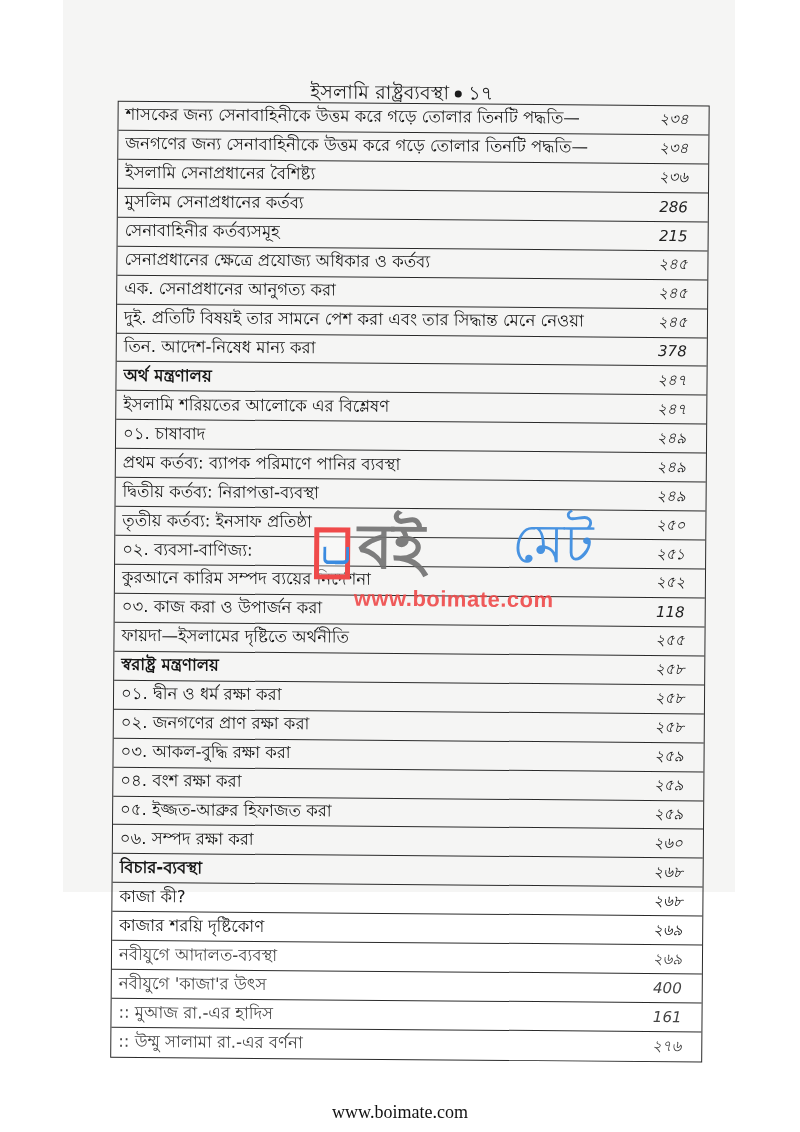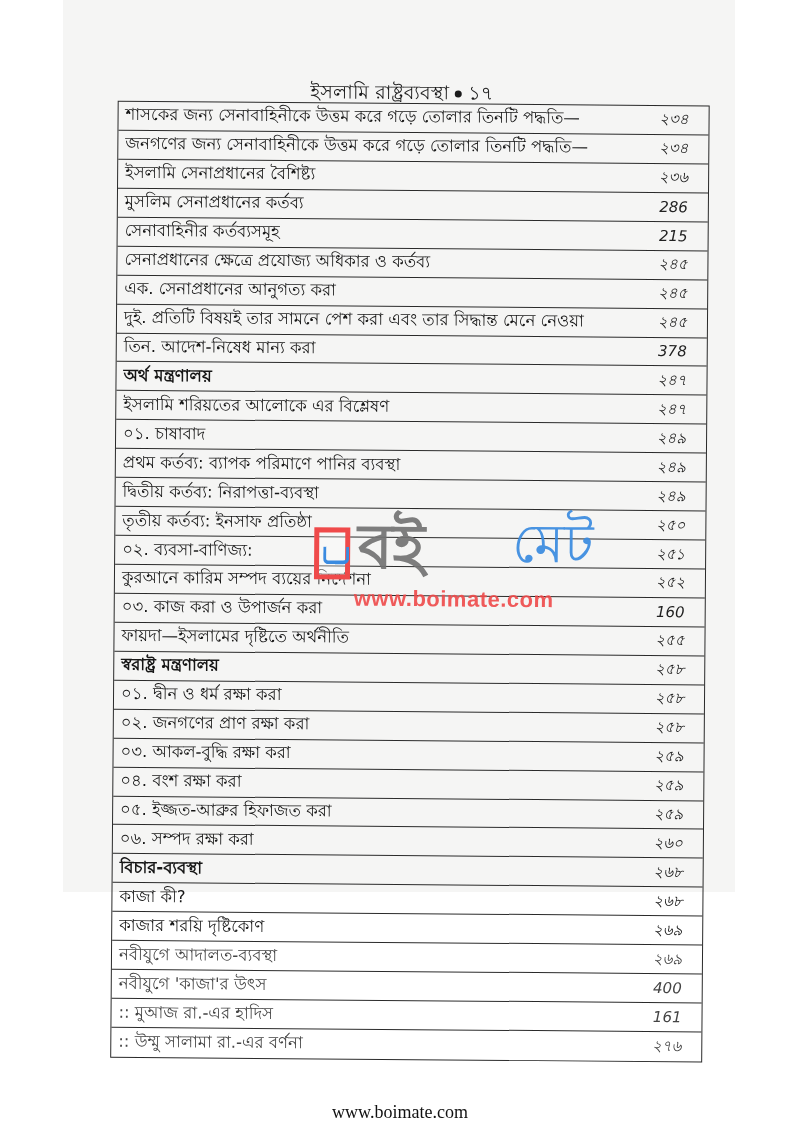--- a/index.html
+++ b/index.html
@@ -234,21 +234,21 @@
         <div class="toc-row">
           <span class="toc-title">০২. ব্যবসা-বাণিজ্য:</span>
           <span class="toc-page">২৫১</span>
         </div>
         <div class="toc-row">
           <span class="toc-title">কুরআনে কারিম সম্পদ ব্যয়ের নির্দেশনা</span>
           <span class="toc-page">২৫২</span>
         </div>
         <div class="toc-row">
           <span class="toc-title">০৩. কাজ করা ও উপার্জন করা</span>
-          <span class="toc-page">160</span>
+          <span class="toc-page">118</span>
         </div>
         <div class="toc-row">
           <span class="toc-title">ফায়দা—ইসলামের দৃষ্টিতে অর্থনীতি</span>
           <span class="toc-page">২৫৫</span>
         </div>
         <div class="toc-row section">
           <span class="toc-title">স্বরাষ্ট্র মন্ত্রণালয়</span>
           <span class="toc-page">২৫৮</span>
         </div>
         <div class="toc-row">

